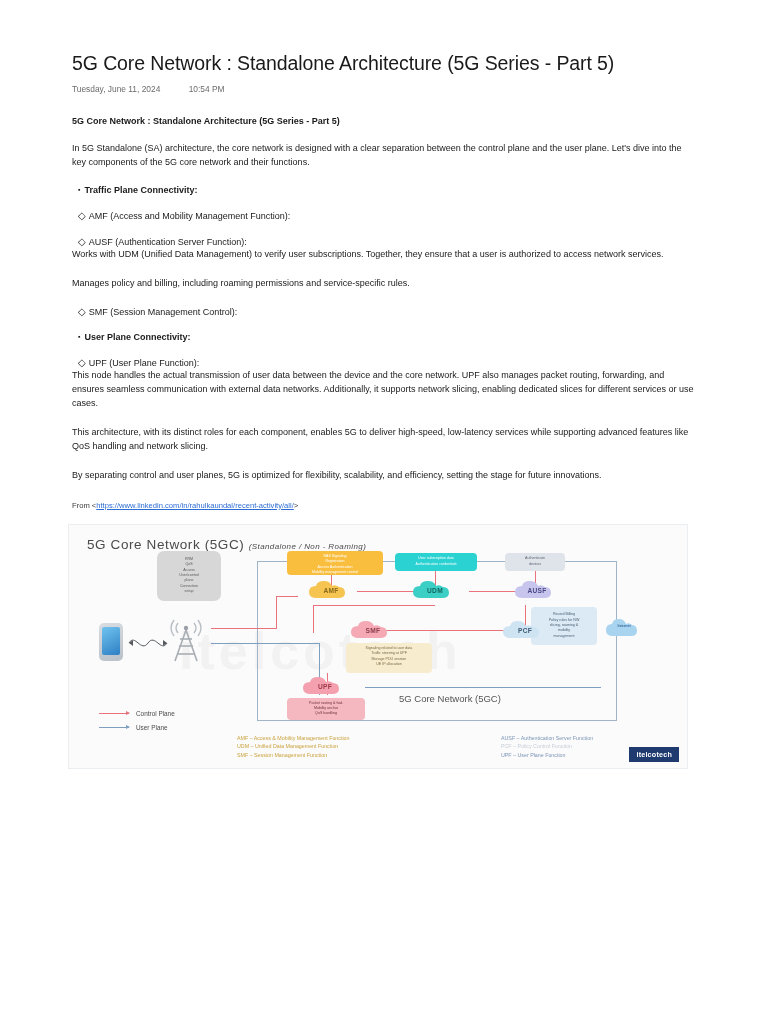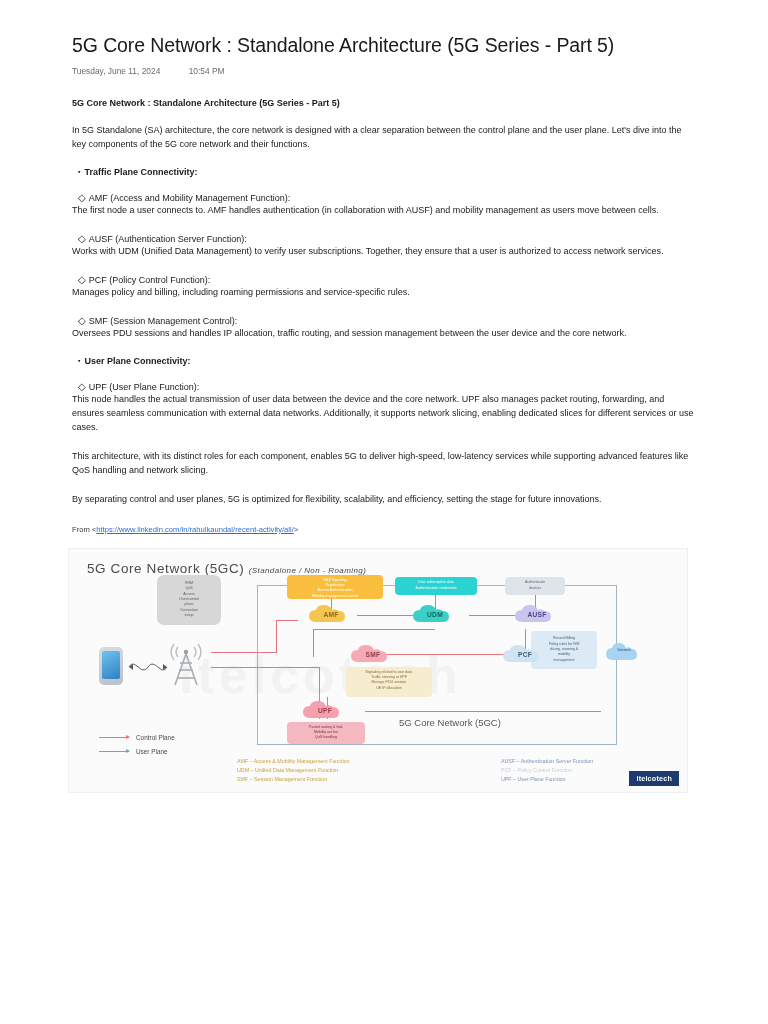--- a/index.html
+++ b/index.html
@@ -4,21 +4,21 @@
 <style>
   * { box-sizing: border-box; }
   html, body { margin:0; padding:0; }
   body {
     width: 768px; height: 1024px;
     background: #ffffff;
     font-family: "Liberation Sans", sans-serif;
     color: #1a1a1a;
     overflow: hidden;
   }
-  .page { position: relative; width: 768px; height: 1008px; padding: 34px 72px 0 72px; }
+  .page { position: relative; width: 768px; height: 1008px; padding: 52px 72px 0 72px; }
 
   .doc-title {
     font-size: 19.5px;
     font-weight: 400;
     color: #1a1a1a;
     letter-spacing: -0.1px;
     margin: 0 0 9px 0;
     line-height: 1.2;
   }
   .doc-meta { font-size: 8.4px; color: #6b6b6b; margin: 0 0 22px 0; }
@@ -138,42 +138,37 @@
   <p class="body">In 5G Standalone (SA) architecture, the core network is designed with a clear separation between the control plane and the user plane. Let's dive into the key components of the 5G core network and their functions.</p>
 
   <div class="sec-head">
     <span class="sq">▪</span><span>Traffic Plane Connectivity:</span>
   </div>
 
   <div class="item">
     <div class="item-title">
       <span class="dia">◇</span><span>AMF (Access and Mobility Management Function):</span>
     </div>
-    <div class="item-desc">The first node a user connects to. AMF handles authentication (in collaboration with AUSF) and mobility management as users move between cells.</div>
   </div>
 
   <div class="item">
     <div class="item-title">
       <span class="dia">◇</span><span>AUSF (Authentication Server Function):</span>
     </div>
     <div class="item-desc">Works with UDM (Unified Data Management) to verify user subscriptions. Together, they ensure that a user is authorized to access network services.</div>
   </div>
 
   <div class="item">
-    <div class="item-title">
-      <span class="dia">◇</span><span>PCF (Policy Control Function):</span>
-    </div>
     <div class="item-desc">Manages policy and billing, including roaming permissions and service-specific rules.</div>
   </div>
 
   <div class="item">
     <div class="item-title">
       <span class="dia">◇</span><span>SMF (Session Management Control):</span>
     </div>
-    <div class="item-desc">Oversees PDU sessions and handles IP allocation, traffic routing, and session management between the user device and the core network.</div>
   </div>
 
   <div class="sec-head">
     <span class="sq">▪</span><span>User Plane Connectivity:</span>
   </div>
 
   <div class="item">
     <div class="item-title">
       <span class="dia">◇</span><span>UPF (User Plane Function):</span>
     </div>

